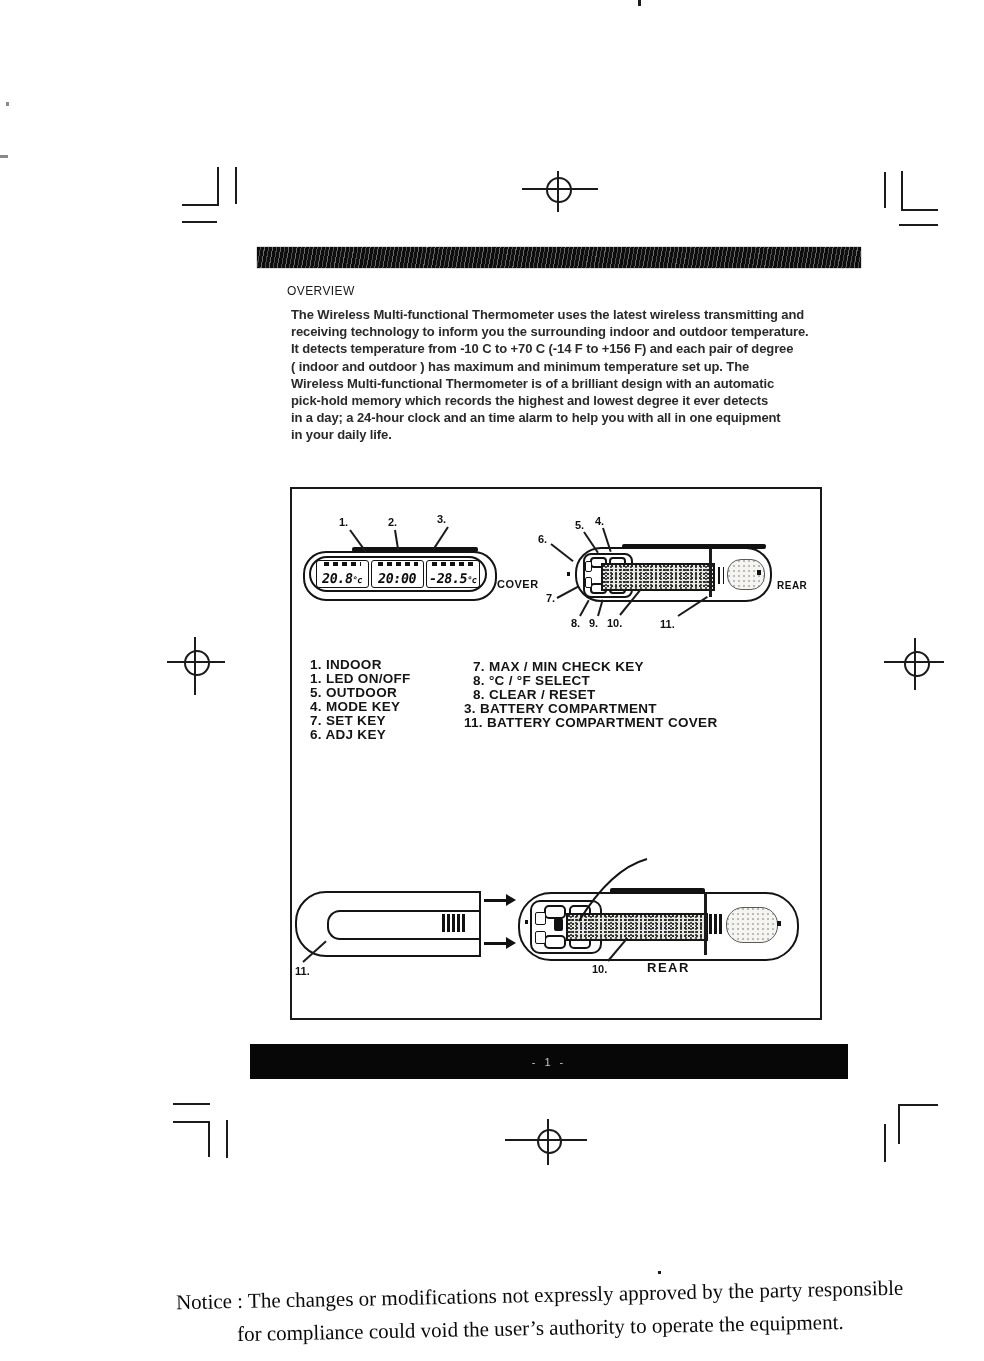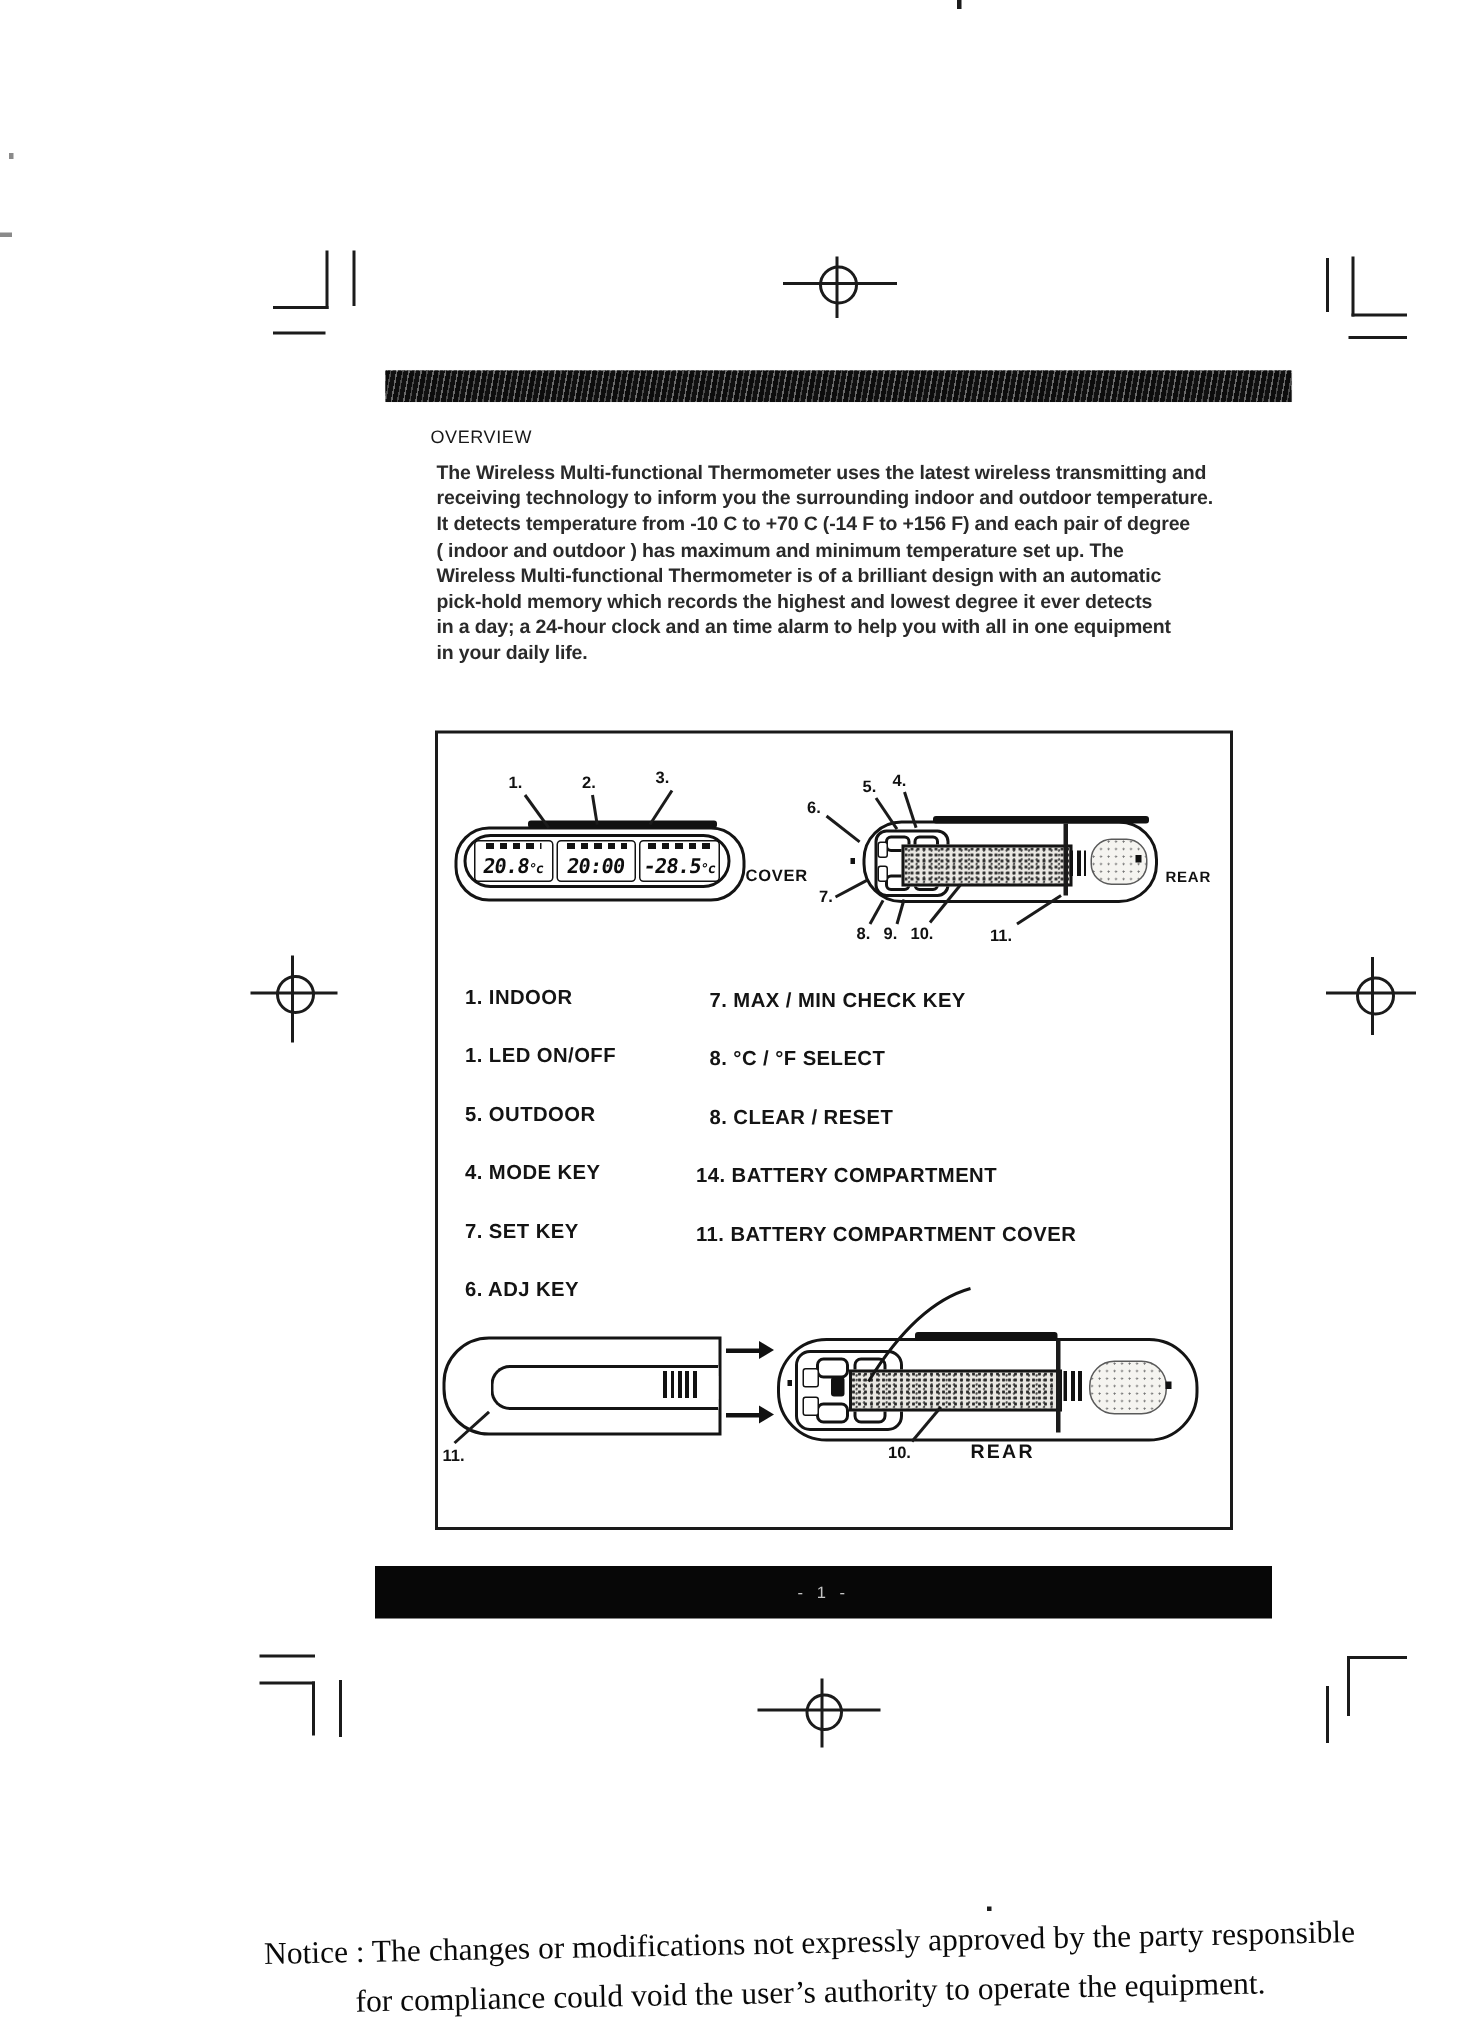--- a/index.html
+++ b/index.html
@@ -41,21 +41,21 @@
   .lcd-cell{flex:1;border:1.5px solid #121212;border-radius:3px;display:flex;flex-direction:column;
             align-items:center;justify-content:space-between;padding:1px 2px;}
   .lcd-icons{height:4px;background:repeating-linear-gradient(90deg,#111 0 5px,transparent 5px 9px);}
   .lcd-digits{font-family:"DejaVu Sans Mono",monospace;font-weight:700;font-size:13.5px;
               transform:skewX(-8deg);letter-spacing:-.5px;white-space:nowrap;color:#0d0d0d;}
   .lcd-unit{font-size:9px;vertical-align:baseline;}
   .btn{position:absolute;border:2px solid #121212;border-radius:4px;background:#fff;}
   .sbtn{position:absolute;border:1.5px solid #121212;border-radius:2px;background:#fff;}
   .dot{position:absolute;background:#111;}
   
-  .col{position:absolute;display:flex;flex-direction:column;gap:25px;font-size:13.5px;font-weight:700;
+  .col{position:absolute;display:flex;flex-direction:column;gap:0;font-size:13.5px;font-weight:700;
        letter-spacing:.3px;color:#141414;}
   .col .pitem{line-height:14px;}
   .col-right .pitem:nth-child(-n+3){padding-left:9px;}
   
   .arrow-line{position:absolute;background:#111;height:3px;}
   .arrow-head{position:absolute;width:0;height:0;border-left:10px solid #111;
               border-top:6px solid transparent;border-bottom:6px solid transparent;}
   
   .pagebar{position:absolute;left:250px;top:1044px;width:598px;height:35px;background:#070707;
            display:flex;align-items:center;justify-content:center;}
@@ -205,21 +205,21 @@
     <div class="pitem">1. LED ON/OFF</div>
     <div class="pitem">5. OUTDOOR</div>
     <div class="pitem">4. MODE KEY</div>
     <div class="pitem">7. SET KEY</div>
     <div class="pitem">6. ADJ KEY</div>
   </div>
   <div class="col col-right" style="left:464px;top:660px;">
     <div class="pitem">7. MAX / MIN CHECK KEY</div>
     <div class="pitem">8. °C / °F SELECT</div>
     <div class="pitem">8. CLEAR / RESET</div>
-    <div class="pitem">14. BATTERY COMPARTMENT</div>
+    <div class="pitem">3. BATTERY COMPARTMENT</div>
     <div class="pitem">11. BATTERY COMPARTMENT COVER</div>
   </div>
 
   <div class="outl" style="left:295px;top:891px;width:182px;height:62px;border-radius:31px 0 0 31px;border-right-width:2px;"></div>
   <div class="outl2" style="left:327px;top:910px;width:150px;height:26px;border-radius:13px 0 0 13px;border-right:none;"></div>
   <div class="grille" style="left:442px;top:914px;width:24px;height:18px;"></div>
   <div class="callout" style="left:295px;top:965px;">11.</div>
   <div class="ldr" style="left:303px;top:961px;width:31px;transform:rotate(-42deg);"></div>
 
   <div>

